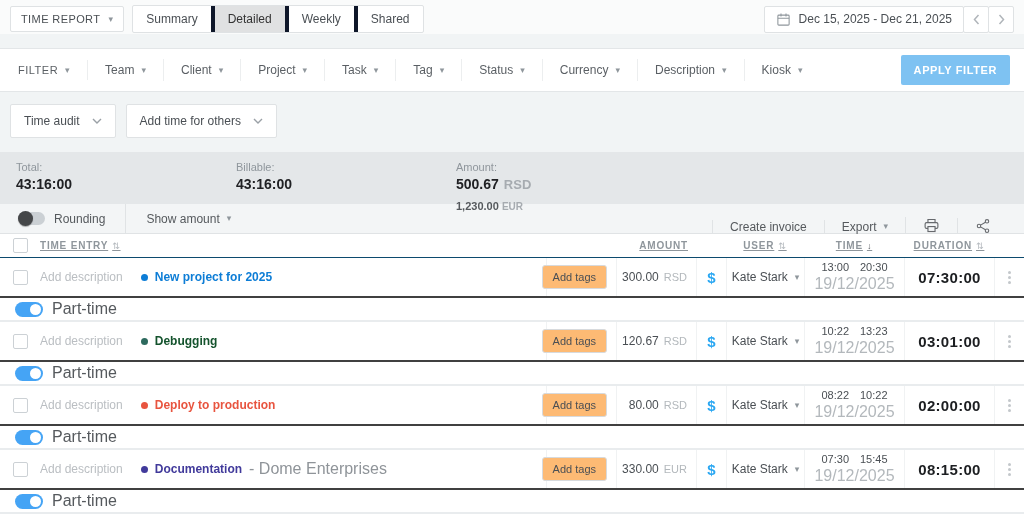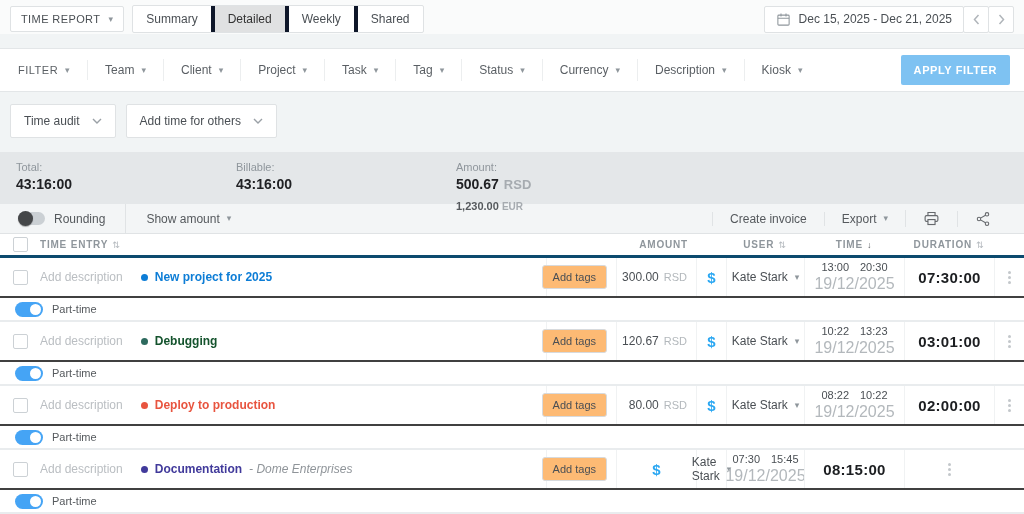--- a/index.html
+++ b/index.html
@@ -46,44 +46,44 @@
   .amt-secondary .amt-cur2 { font-size:10px; color:#a6abb0; }
   
   .toolbar { background:#f3f5f6; height:30px; display:flex; align-items:center; padding:0 16px 0 18px;
     border-bottom:1px solid #e0e3e5; }
   .switch-off { width:27px; height:13px; border-radius:7px; background:#cbd0d4; position:relative; cursor:pointer; flex:none; }
   .switch-off .knob { width:15px; height:15px; border-radius:50%; background:#454749; position:absolute; top:-1px; left:0;
     box-shadow:0 1px 1px rgba(0,0,0,.3); }
   .rounding-label { font-size:12px; color:#55595d; margin:0 20px 0 9px; }
   .tool-sep { width:1px; height:29px; background:#e0e3e5; }
   .show-amount { display:flex; align-items:center; gap:7px; font-size:12px; color:#55595d; padding:0 20px; cursor:pointer; }
-  .tool-right { margin-left:auto; display:flex; align-items:center; height:30px; }
+  .tool-right { margin-left:auto; display:flex; align-items:flex-end; height:30px; }
   .tool-item { display:flex; align-items:center; gap:7px; padding:0 17px; font-size:12px; color:#55595d;
     border-left:1px solid #e0e3e5; cursor:pointer; }
   
   .table { background:#fff; }
   .row-grid { display:grid; grid-template-columns:40px minmax(0,1fr) 70px 80px 30px 78px 100px 90px 30px; align-items:center; }
-  .thead { height:24px; border-bottom:3px solid #0c4a6e; font-size:10px; font-weight:bold; color:#8f969c; letter-spacing:.8px; }
+  .thead { height:24px; border-bottom:1px solid #0c4a6e; font-size:10px; font-weight:bold; color:#8f969c; letter-spacing:.8px;text-decoration:underline; }
   .th { display:flex; align-items:center; gap:4px; }
   .th.right { justify-content:flex-end; padding-right:8px; }
   .th.center { justify-content:center; }
   .sort-icon { font-size:9px; color:#b4b9be; font-weight:normal; }
   .sort-icon.active { color:#55595d; }
   .checkbox-cell { display:flex; justify-content:center; }
   .checkbox { width:15px; height:15px; border:1px solid #ccd1d5; border-radius:2px; background:#fff; cursor:pointer; }
   .entry-main { height:40px; border-bottom:2px solid #404040; }
   .entry-block { border-bottom:2px solid #e9ecee; }
   .cell { display:flex; align-items:center; height:100%; }
   .bl { border-left:1px solid #f0f2f3; }
   .desc-cell { gap:18px; }
   .add-desc { color:#babec2; font-size:12px; cursor:text; }
   .project { display:flex; align-items:center; gap:7px; cursor:pointer; }
   .dot { width:7px; height:7px; border-radius:50%; flex:none; }
   .project-name { font-size:12px; font-weight:bold; }
-  .client { font-size:12px; color:#8f9499;font-style:italic; }
+  .client { font-size:16px; color:#8f9499; }
   .client:empty { display:none; }
   .tags-cell { justify-content:flex-end; padding-right:9px; }
   .add-tags { background:#fdba74; border:1px solid #d7dadd; border-radius:3px; padding:5px 10px; font-size:11px;
     color:#4a4f54; cursor:pointer; font-family:inherit; white-space:nowrap; }
   .amount-cell { justify-content:flex-end; padding-right:9px; gap:5px; }
   .amt { font-size:12px; color:#4a4f54; }
   .cur { font-size:11px; color:#b3b8bc; }
   .billable-cell { justify-content:center; }
   .dollar { color:#2aa7f2; font-size:15px; font-weight:bold; cursor:pointer; }
   .user-cell { justify-content:center; gap:7px; font-size:12px; color:#4a4f54; cursor:pointer; }
@@ -91,21 +91,21 @@
   .time-line { display:flex; gap:11px; font-size:11px; color:#4a4f54; }
   .date-line { font-size:16px; color:#b3b8bc; margin-top:2px; }
   .duration-cell { justify-content:center; }
   .duration { font-size:15px; font-weight:bold; color:#1c1e21; letter-spacing:.3px; }
   .menu-cell { justify-content:center; cursor:pointer; }
   .dots { display:flex; flex-direction:column; gap:2px; }
   .dots i { width:3px; height:3px; border-radius:50%; background:#c3c7cb; }
   .entry-parttime { height:22px; display:flex; align-items:center; gap:9px; padding-left:15px; }
   .switch-on { width:28px; height:15px; border-radius:8px; background:#45a4f5; position:relative; cursor:pointer; flex:none; }
   .switch-on .knob { width:11px; height:11px; border-radius:50%; background:#fff; position:absolute; top:2px; right:2px; }
-  .pt-label { font-size:11px; color:#55595d; }
+  .pt-label { font-size:16px; color:#55595d; }
   svg { display:block; }
 </style>
 </head>
 <body>
 
 <div class="topbar">
   <div class="box report-type">
     <span>TIME REPORT</span>
     <span class="caret">▾</span>
   </div>
@@ -464,20 +464,24 @@
         <span class="add-desc">Add description</span>
         <span class="project">
           <span class="dot" style="background: rgb(65, 58, 155);"></span>
           <span class="project-name" style="color: rgb(65, 58, 155);">Documentation</span>
           <span class="client">- Dome Enterprises</span>
         </span>
       </div>
       <div class="cell tags-cell bl">
         <button class="add-tags">Add tags</button>
       </div>
+      <div class="cell amount-cell bl">
+        <span class="amt">330.00</span>
+        <span class="cur">EUR</span>
+      </div>
       <div class="cell billable-cell bl">
         <span class="dollar">$</span>
       </div>
       <div class="cell user-cell bl">
         <span>Kate Stark</span>
         <span class="caret">▾</span>
       </div>
       <div class="cell time-cell bl">
         <div class="time-line">
           <span>07:30</span>

